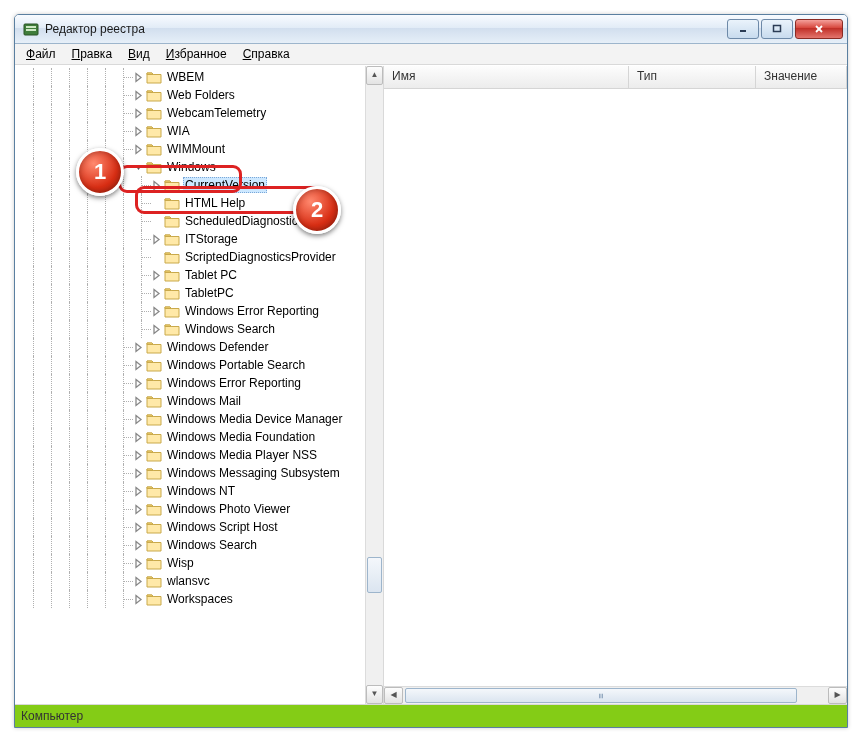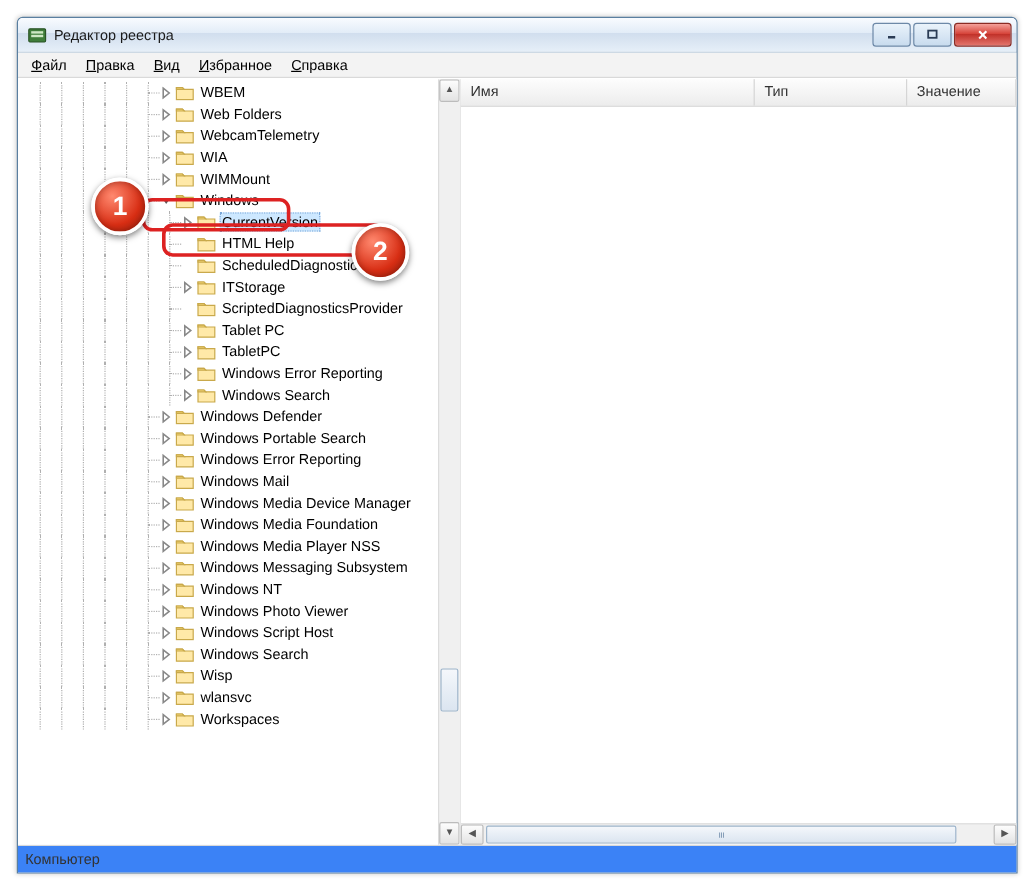--- a/index.html
+++ b/index.html
@@ -238,21 +238,21 @@
     content:"≡";
     position:absolute;
     left:50%;top:50%;
     transform:translate(-50%,-50%) rotate(90deg);
     font-size:9px;color:#6d89a8;
   }
 
   .statusbar {
     height: 22px;
     border-top: 1px solid #d9d9d9;
-    background: #3b82f6;
+    background: #84cc16;
     display: flex;
     align-items: center;
     padding: 0 6px;
     font-size: 12px;
     color: #333;
   }
 
   
   .badge {
     position: absolute;

